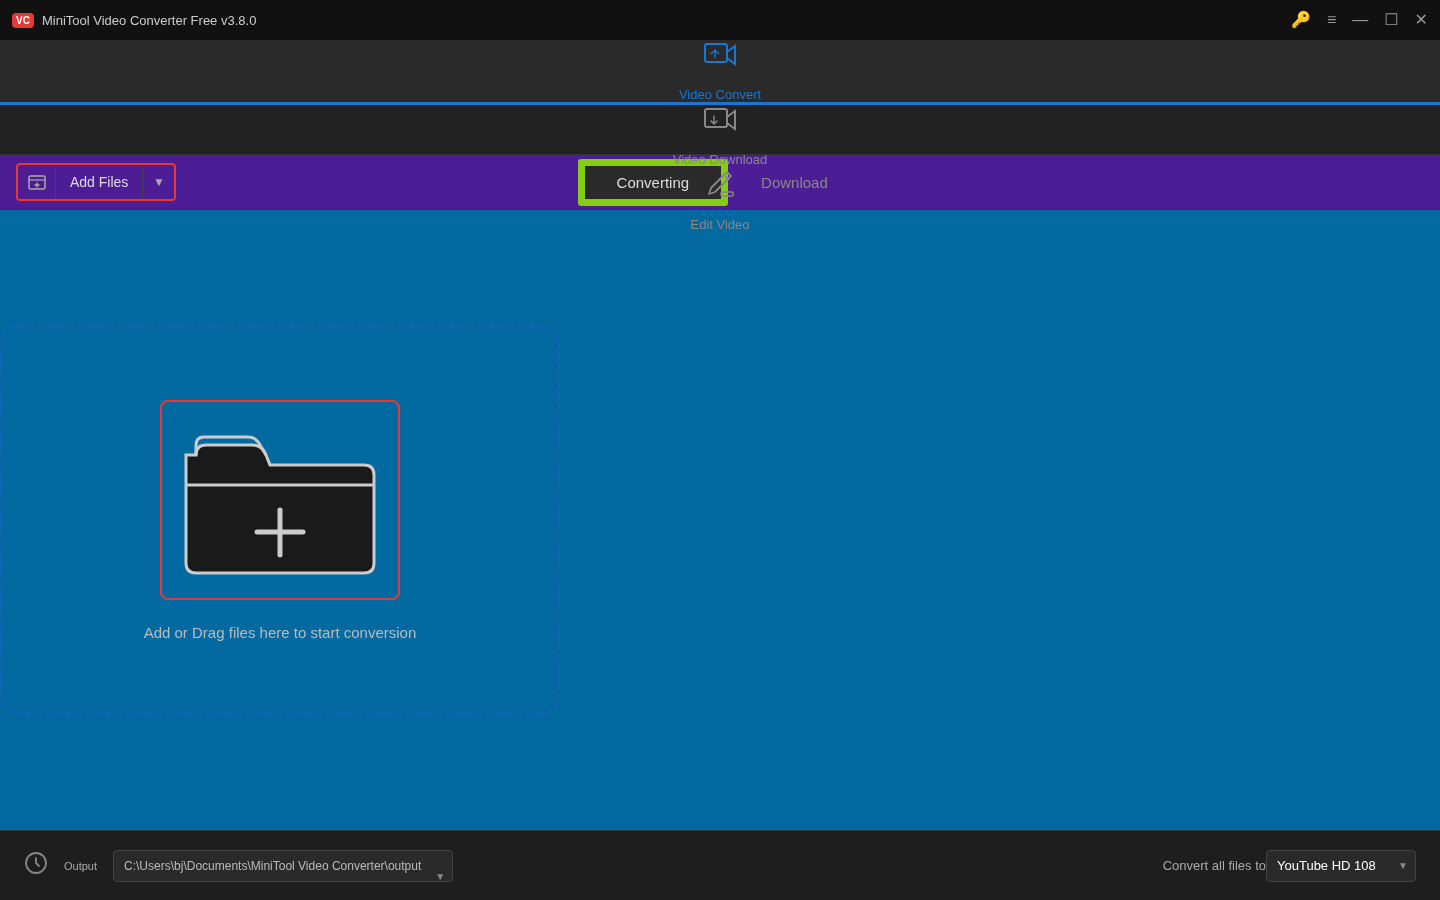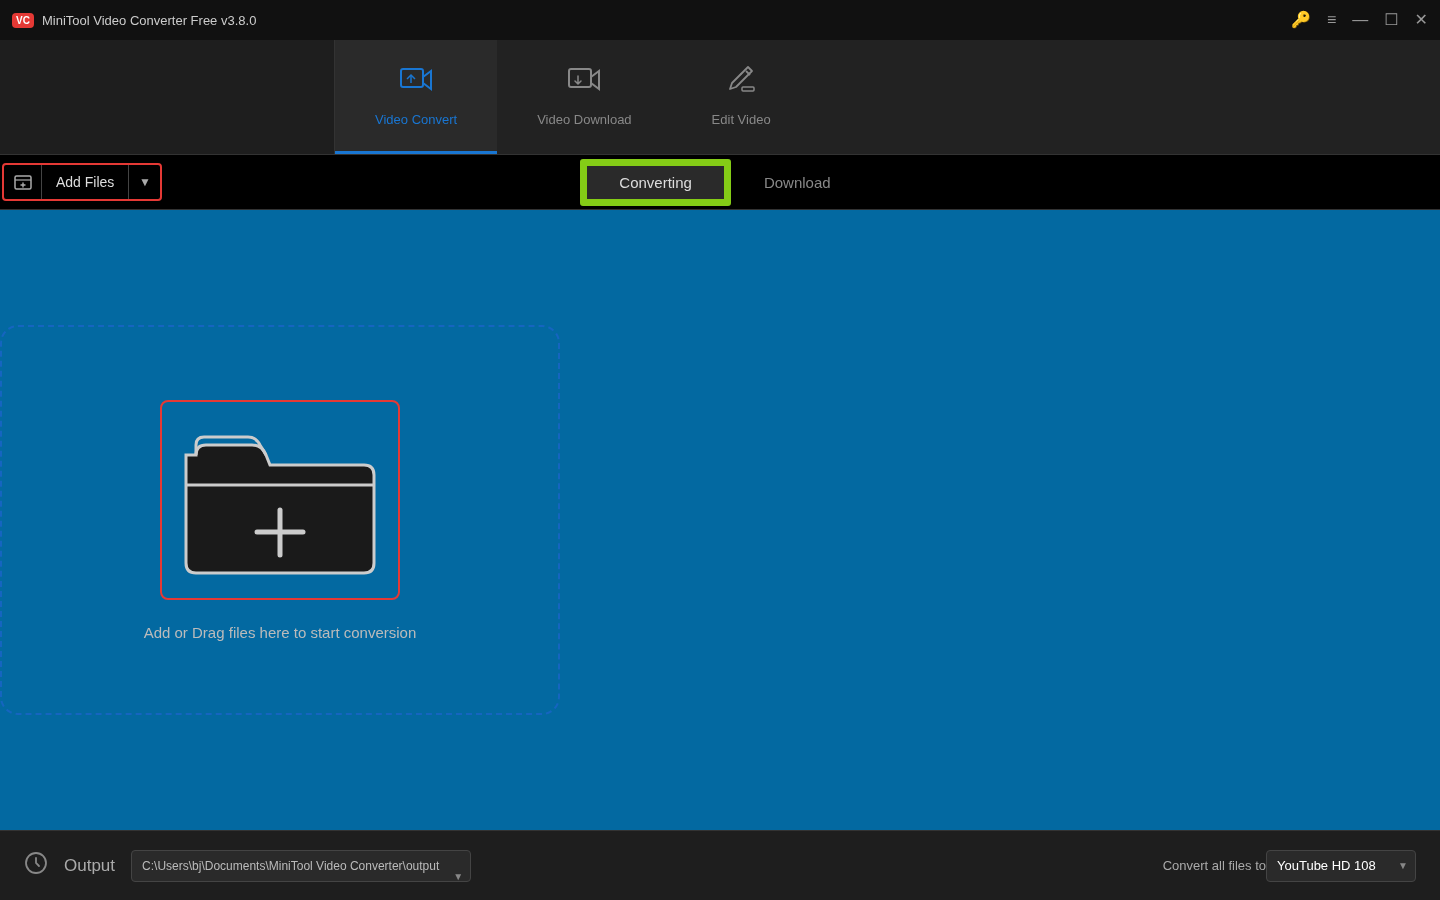--- a/index.html
+++ b/index.html
@@ -64,20 +64,21 @@
       font-size: 16px;
     }
 
     
     #nav-tabs {
       height: 115px;
       background: #222;
       display: flex;
       align-items: stretch;
       border-bottom: 1px solid #333;
+      flex-direction: column;
     }
     .nav-tab {
       display: flex;
       flex-direction: column;
       align-items: center;
       justify-content: center;
       gap: 10px;
       padding: 0 40px;
       cursor: pointer;
       border-bottom: 3px solid transparent;
@@ -105,24 +106,24 @@
     #nav-left-placeholder {
       width: 335px;
       background: #1e1e1e;
       border-right: 1px solid #333;
       flex-shrink: 0;
     }
 
     
     #toolbar {
       height: 55px;
-      background: #000000;
-      display: flex;
-      align-items: center;
-      padding: 0 2px;
+      background: #4c1d95;
+      display: flex;
+      align-items: center;
+      padding: 0 16px;
       border-bottom: 1px solid #333;
       gap: 10px;
     }
     #add-files-btn-area {
       display: flex;
       align-items: center;
       gap: 0;
       border: 2px solid #e53935;
       border-radius: 4px;
     }
@@ -237,21 +238,21 @@
       display: flex;
       align-items: center;
       padding: 0 24px;
       gap: 16px;
     }
     #output-clock-icon {
       font-size: 22px;
       color: #888;
     }
     #output-label {
-      font-size: 17px;
+      font-size: 11px;
       color: #aaa;
     }
     #output-path-select {
       background: #2a2a2a;
       border: 1px solid #444;
       border-radius: 4px;
       color: #bbb;
       font-size: 12px;
       padding: 6px 28px 6px 10px;
       appearance: none;

